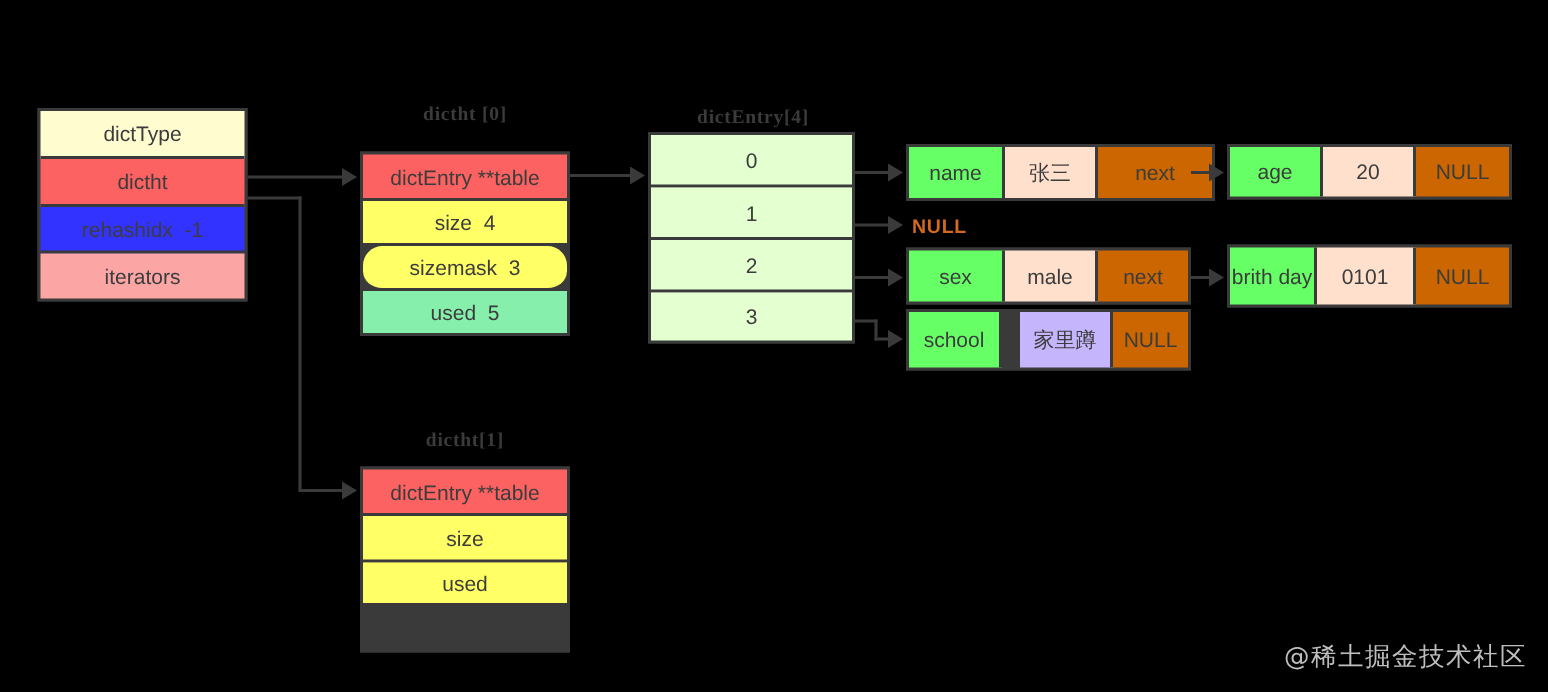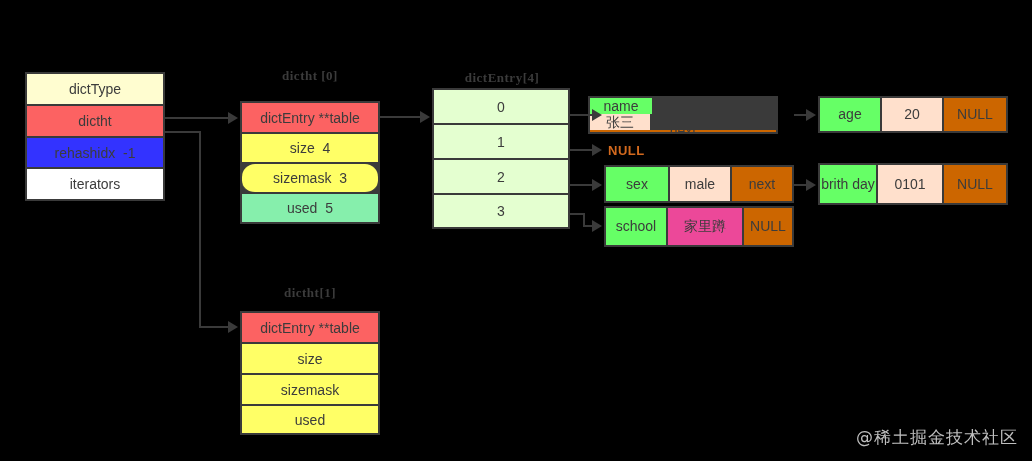--- a/index.html
+++ b/index.html
@@ -97,45 +97,44 @@
 <div class="canvas">
 
   <div class="caption" style="left:240px;top:68px;width:140px;">dictht [0]</div>
   <div class="caption" style="left:432px;top:70px;width:140px;">dictEntry[4]</div>
   <div class="caption" style="left:240px;top:285px;width:140px;">dictht[1]</div>
 
   <div class="struct" style="left:25px;top:72px;width:140px;height:129px;">
     <div class="cell" style="height:32px;background:#FFFDD0;">dictType</div>
     <div class="cell" style="height:32px;background:#FC6262;">dictht</div>
     <div class="cell" style="height:31px;background:#3333FF;">rehashidx  -1</div>
-    <div class="cell" style="height:30px;background:#ffffff;">iterators</div>
+    <div class="cell" style="height:30px;background:#fca5a5;">iterators</div>
   </div>
 
   <div class="struct" style="left:240px;top:101px;width:140px;height:123px;">
     <div class="cell" style="height:31px;background:#FC6262;">dictEntry **table</div>
     <div class="cell" style="height:30px;background:#FFFF66;">size  4</div>
     <div class="cell" style="height:30px;background:#FFFF66;border-radius:13px;">sizemask  3</div>
     <div class="cell" style="height:28px;background:#86efac;">used  5</div>
   </div>
 
   <div class="struct" style="left:240px;top:311px;width:140px;height:124px;">
     <div class="cell" style="height:31px;background:#FC6262;">dictEntry **table</div>
     <div class="cell" style="height:31px;background:#FFFF66;">size</div>
-    <div class="cell" style="height:31px;background:#FFFF66;">sizemask</div>
     <div class="cell" style="height:27px;background:#FFFF66;">used</div>
   </div>
 
   <div class="struct" style="left:432px;top:88px;width:138px;height:141px;">
     <div class="cell" style="height:35px;background:#E4FFD0;">0</div>
     <div class="cell" style="height:35px;background:#E4FFD0;">1</div>
     <div class="cell" style="height:35px;background:#E4FFD0;">2</div>
     <div class="cell" style="height:32px;background:#E4FFD0;">3</div>
   </div>
 
-  <div class="node" style="left:588px;top:96px;width:190px;height:38px;flex-direction:column;">
+  <div class="node" style="left:604px;top:96px;width:206px;height:38px;">
     <div class="ncell" style="width:64px;background:#66FF66;">name</div>
     <div class="ncell" style="width:62px;background:#FFE0CC;">张三</div>
     <div class="ncell" style="flex:1;background:#CC6600;">next</div>
   </div>
 
   <div class="node" style="left:818px;top:96px;width:190px;height:37px;">
     <div class="ncell" style="width:62px;background:#66FF66;">age</div>
     <div class="ncell" style="width:62px;background:#FFE0CC;">20</div>
     <div class="ncell" style="flex:1;background:#CC6600;">NULL</div>
   </div>
@@ -149,21 +148,21 @@
   </div>
 
   <div class="node" style="left:818px;top:163px;width:190px;height:42px;">
     <div class="ncell" style="width:58px;background:#66FF66;">brith day</div>
     <div class="ncell" style="width:66px;background:#FFE0CC;">0101</div>
     <div class="ncell" style="flex:1;background:#CC6600;">NULL</div>
   </div>
 
   <div class="node" style="left:604px;top:206px;width:190px;height:41px;">
     <div class="ncell" style="width:62px;background:#66FF66;">school</div>
-    <div class="ncell" style="width:76px;background:#ec4899;">家里蹲</div>
+    <div class="ncell" style="width:62px;background:#c4b5fd;margin-left:12px;">家里蹲</div>
     <div class="ncell" style="flex:1;background:#CC6600;">NULL</div>
   </div>
 
   <div class="conn hline" style="left:165px;top:117px;width:65px;"></div>
   <div class="arrow" style="left:228px;top:112px;"></div>
 
   <div class="conn hline" style="left:165px;top:131px;width:36px;"></div>
   <div class="conn vline" style="left:199px;top:131px;height:196px;"></div>
   <div class="conn hline" style="left:199px;top:326px;width:31px;"></div>
   <div class="arrow" style="left:228px;top:321px;"></div>

